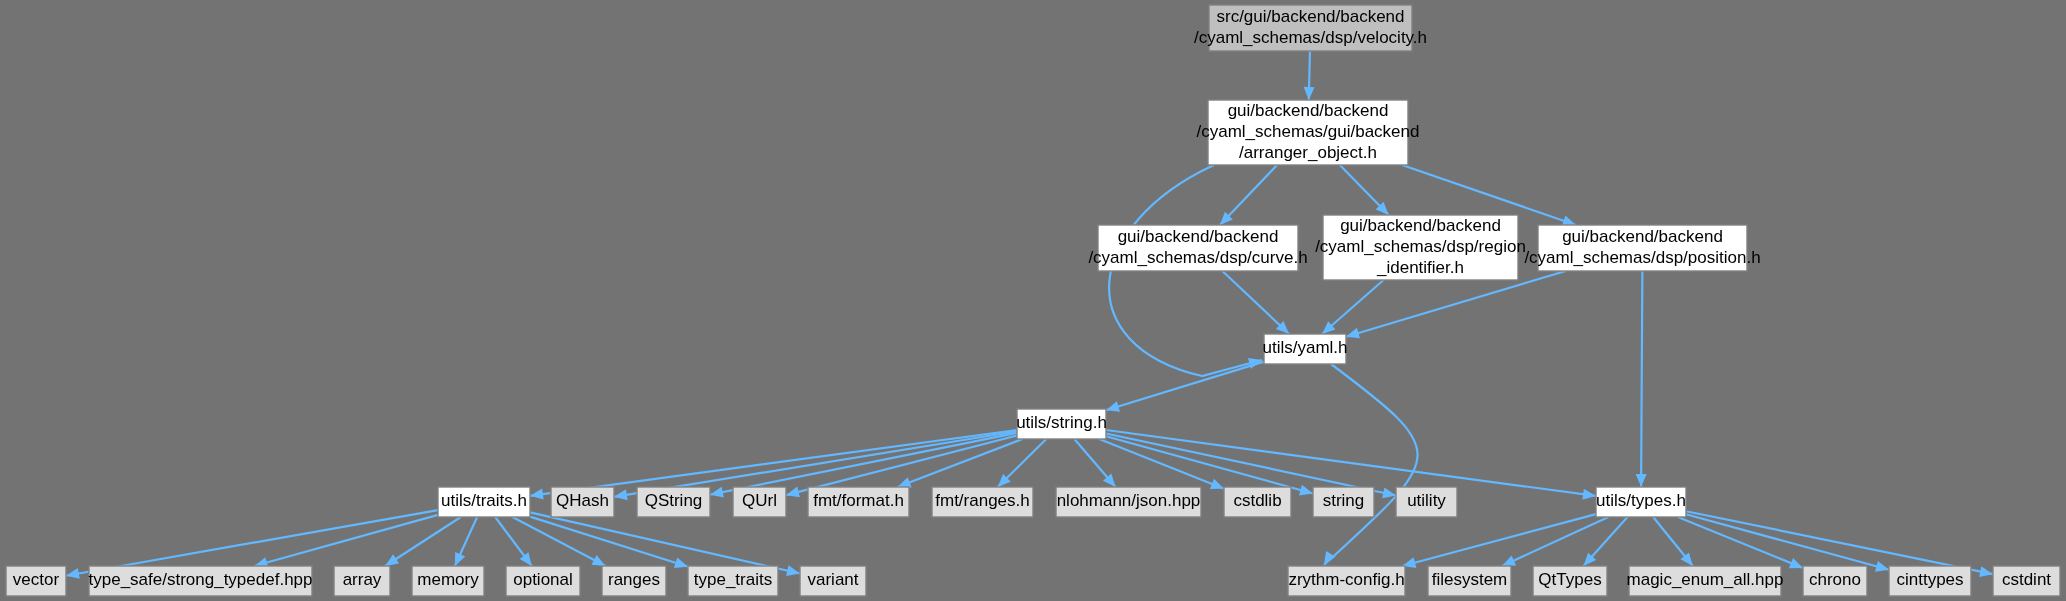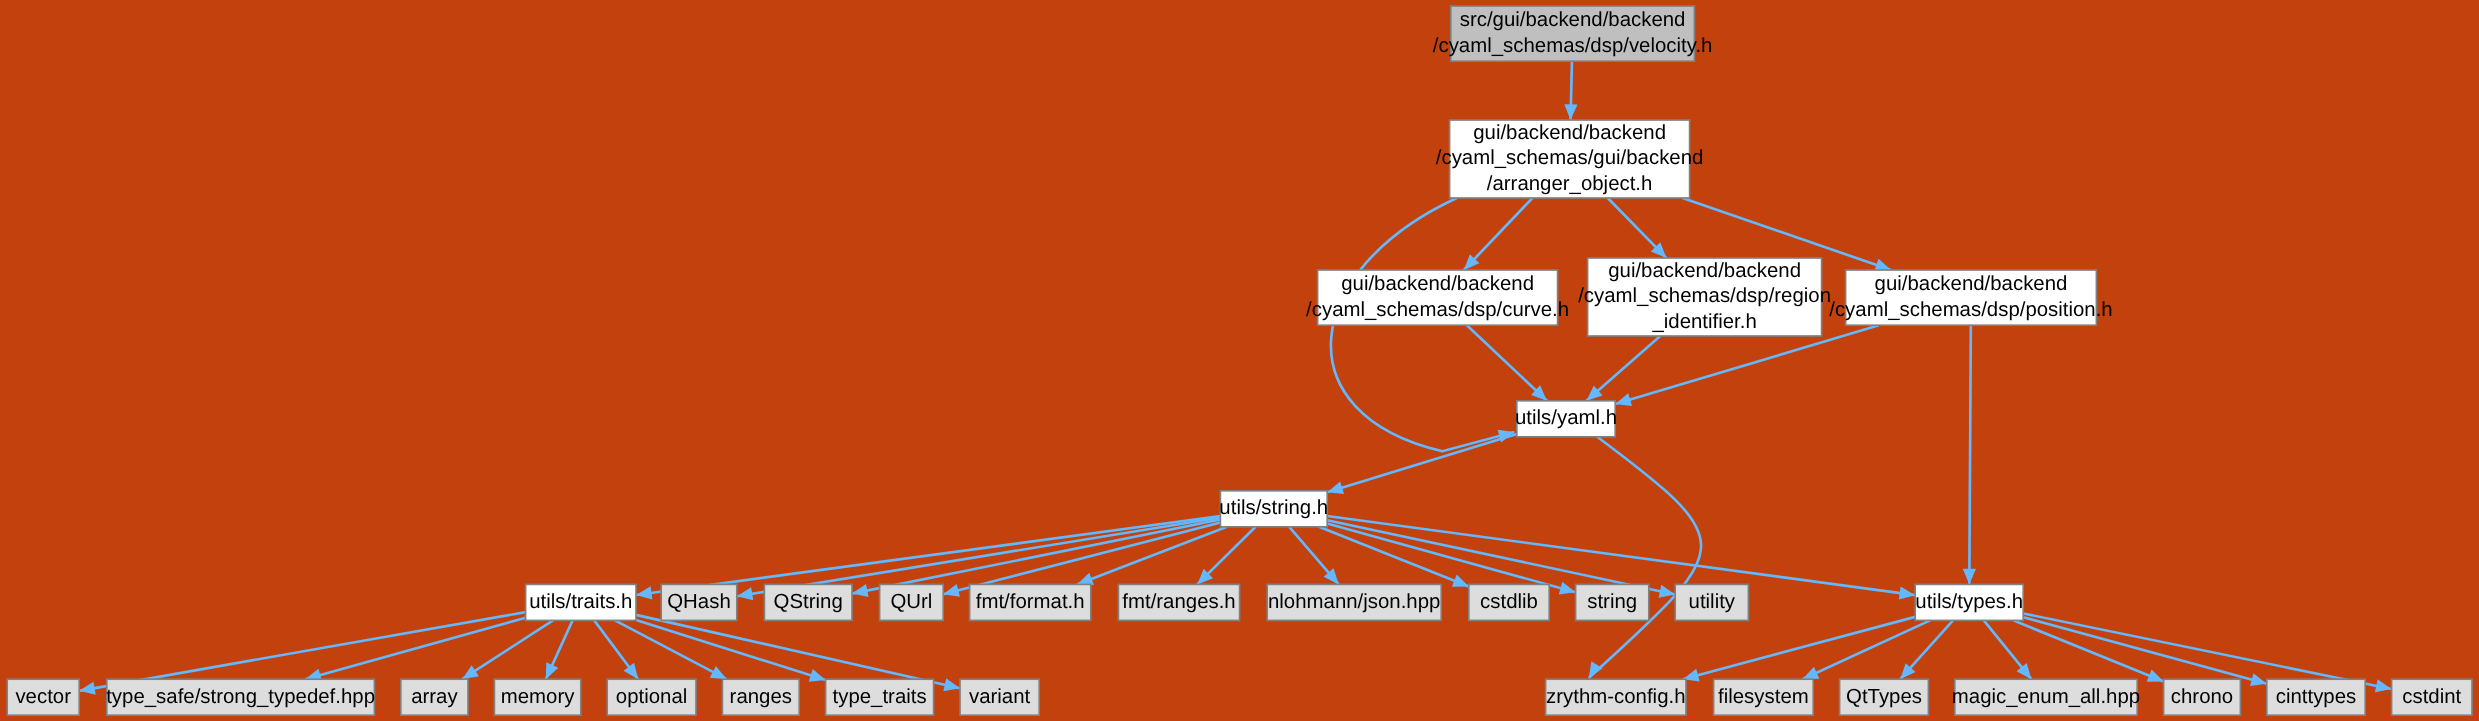--- a/index.html
+++ b/index.html
@@ -7,21 +7,21 @@
     padding: 0;
     background: #ffffff;
   }
   body {
     font-family: "Liberation Sans", sans-serif;
   }
   #graph-root {
     position: relative;
     width: 2066px;
     height: 601px;
-    background: #c2410c;
+    background: #737373;
     overflow: hidden;
   }
   svg#graph-svg {
     position: absolute;
     left: 0;
     top: 0;
     width: 2066px;
     height: 601px;
     display: block;
   }

